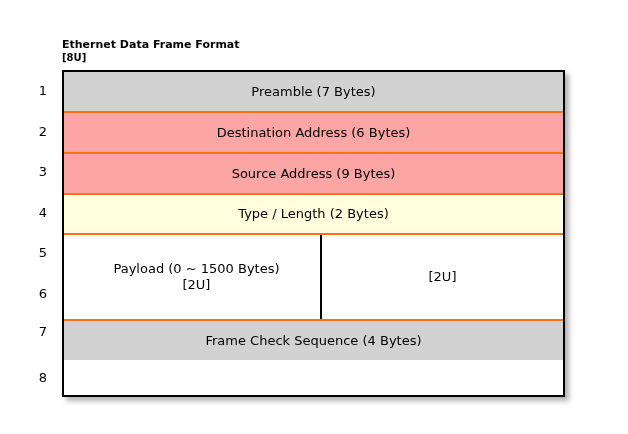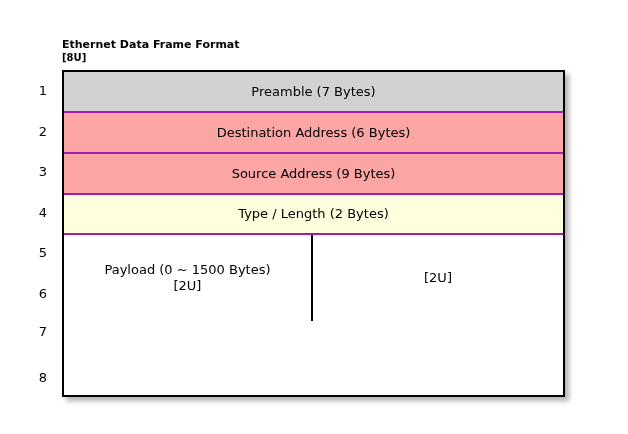--- a/index.html
+++ b/index.html
@@ -65,38 +65,38 @@
     height: 327px;
     border: 2px solid #000000;
     box-sizing: border-box;
     background: #ffffff;
     box-shadow: 4px 4px 5px rgba(0,0,0,0.30);
   }
   .frame-row {
     position: relative;
     box-sizing: border-box;
     width: 100%;
-    border-bottom: 2px solid #a21caf;
+    border-bottom: 2px solid #f97316;
     display: flex;
     align-items: center;
     justify-content: center;
   }
   .frame-row:last-child { border-bottom: none; }
 
   .cell-label {
     font-size: 13px;
     line-height: 16px;
     text-align: center;
     color: #000;
     white-space: pre-line;
   }
 
   .row-h41 { height: 41px; }
   .row-h40 { height: 40px; }
-  .row-h83 { height: 86px; }
+  .row-h83 { height: 86px; padding-left: 9px; }
   .row-h39 { height: 39px; }
 
   .fill-gray   { background: #d2d2d2; }
   .fill-blue   { background: #fca5a5; }
   .fill-yellow { background: #ffffdd; }
   .fill-white  { background: #ffffff; }
 
   
   .split-row {
     display: flex;
@@ -163,14 +163,17 @@
         <span class="cell-sub">[2U]</span>
       </div>
     </div>
     <div class="split-cell right">
       <div style="text-align:center;">
         <span class="cell-sub">[2U]</span>
       </div>
     </div>
   </div>
 
+  <div class="frame-row row-h39 fill-gray">
+    <span class="cell-label">Frame Check Sequence (4 Bytes)</span>
+  </div>
 
 </div>
 
 </body></html>

